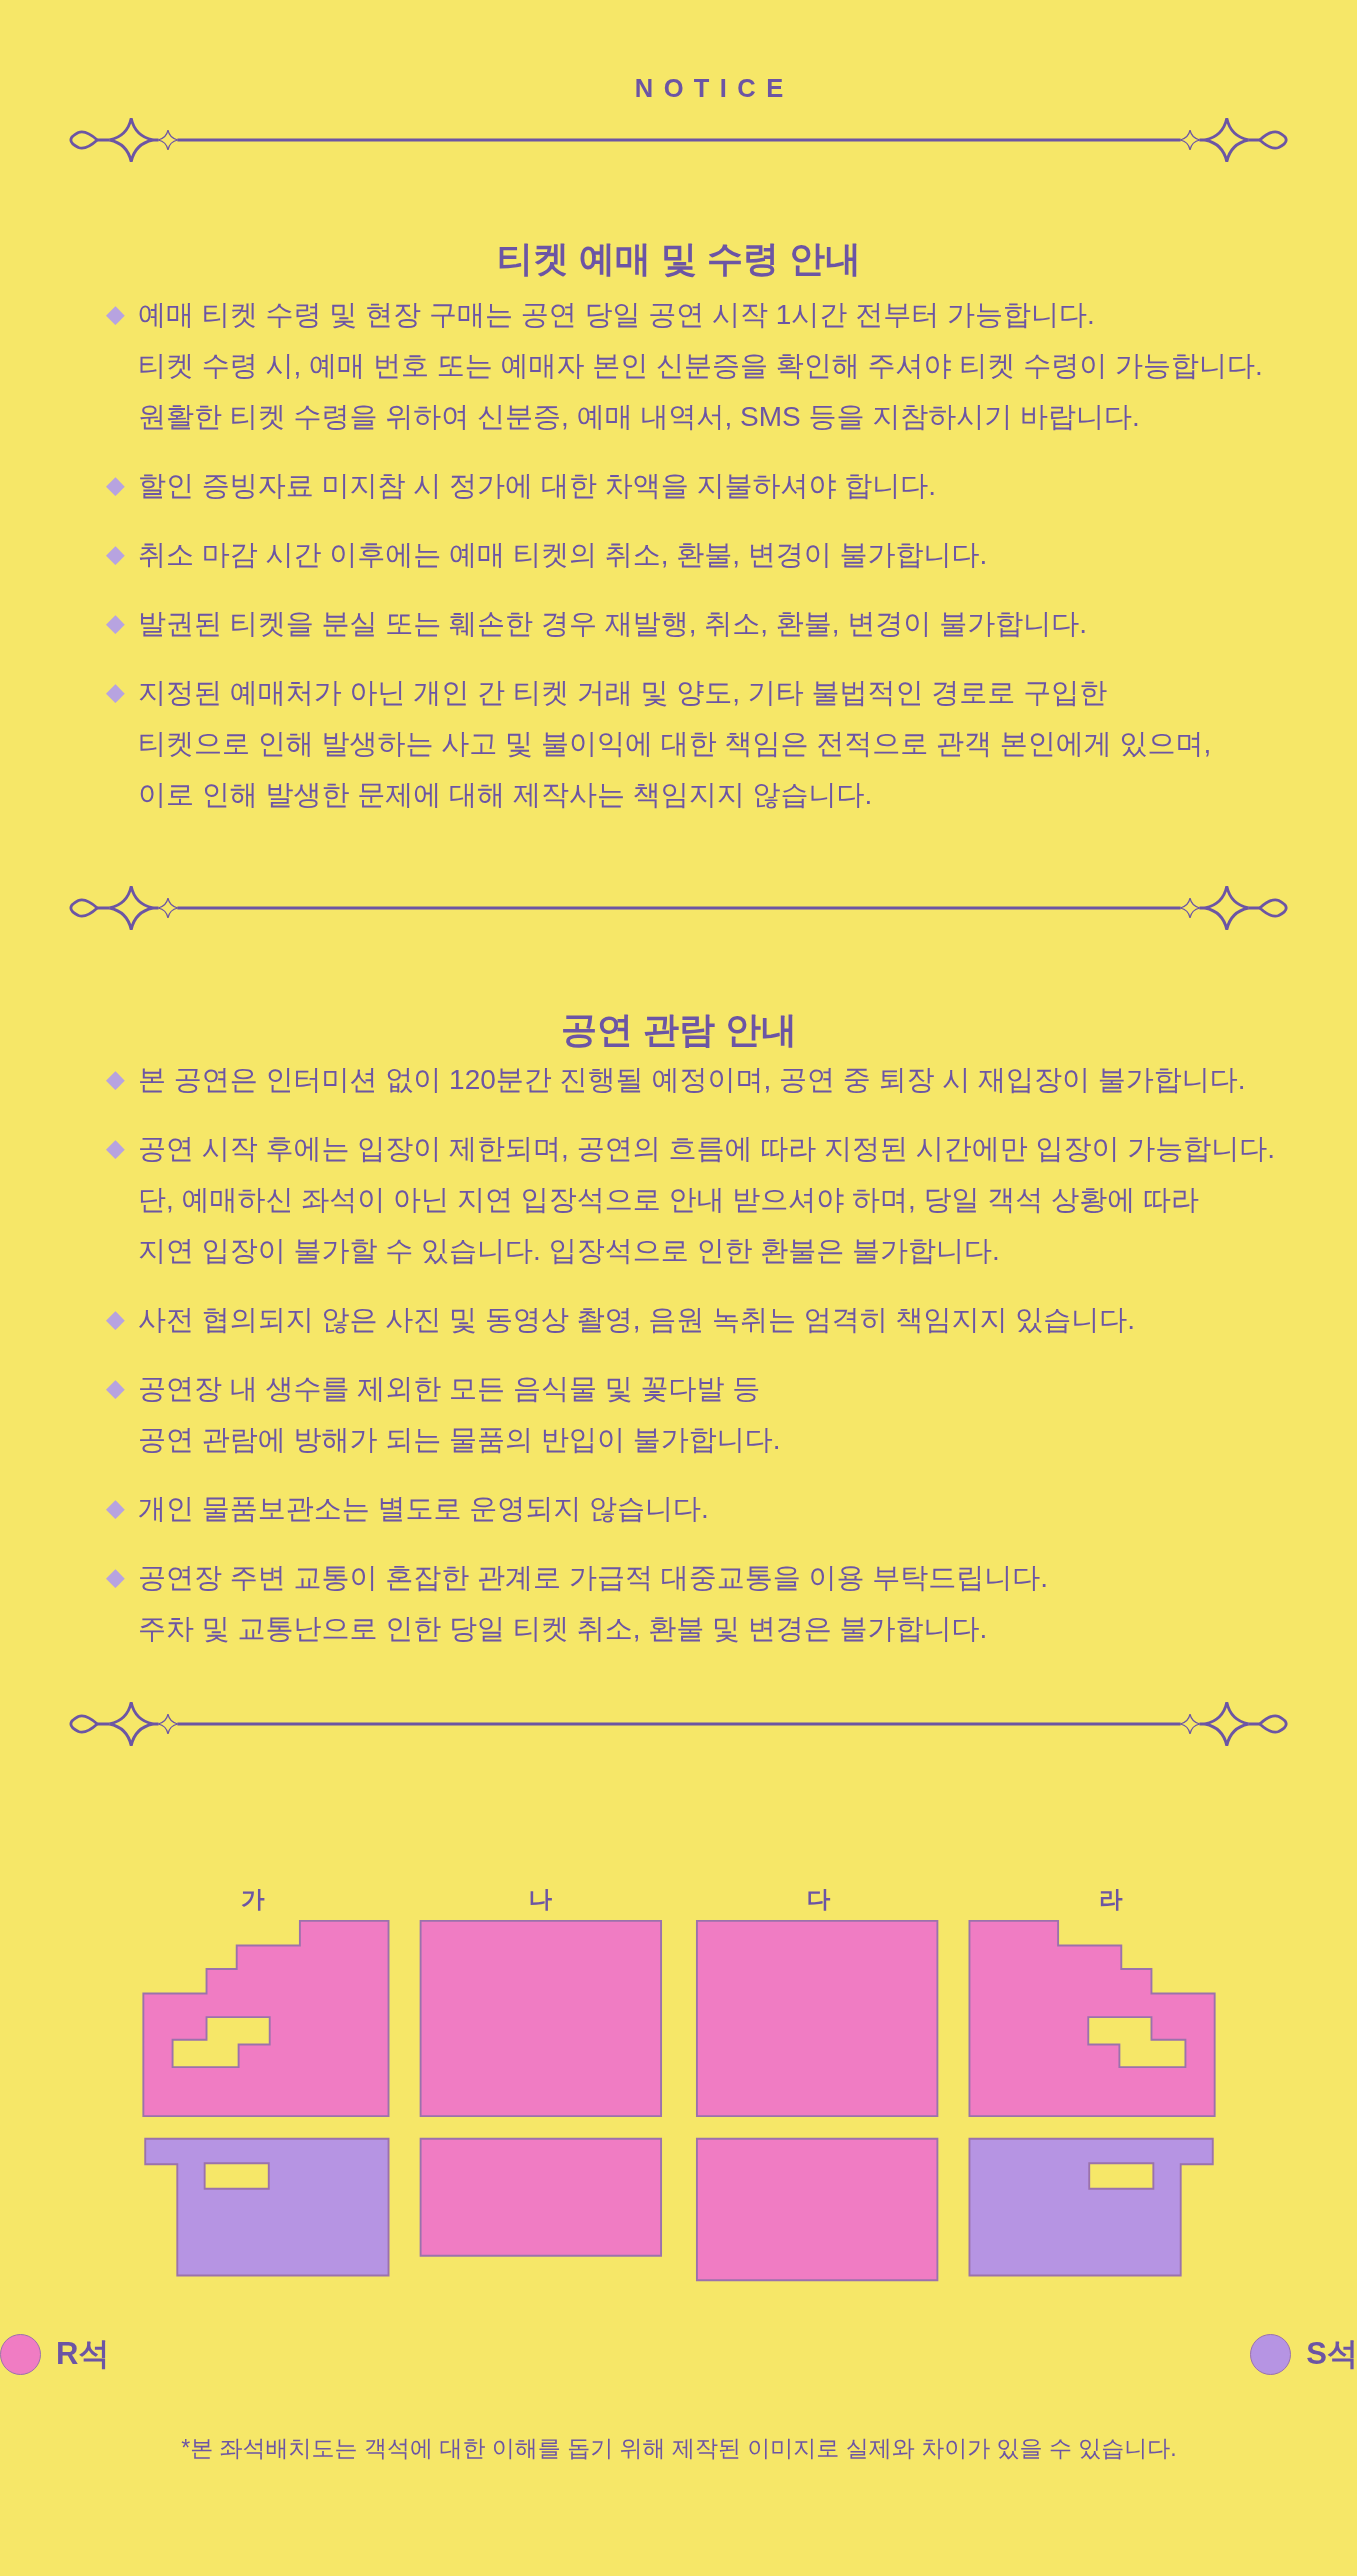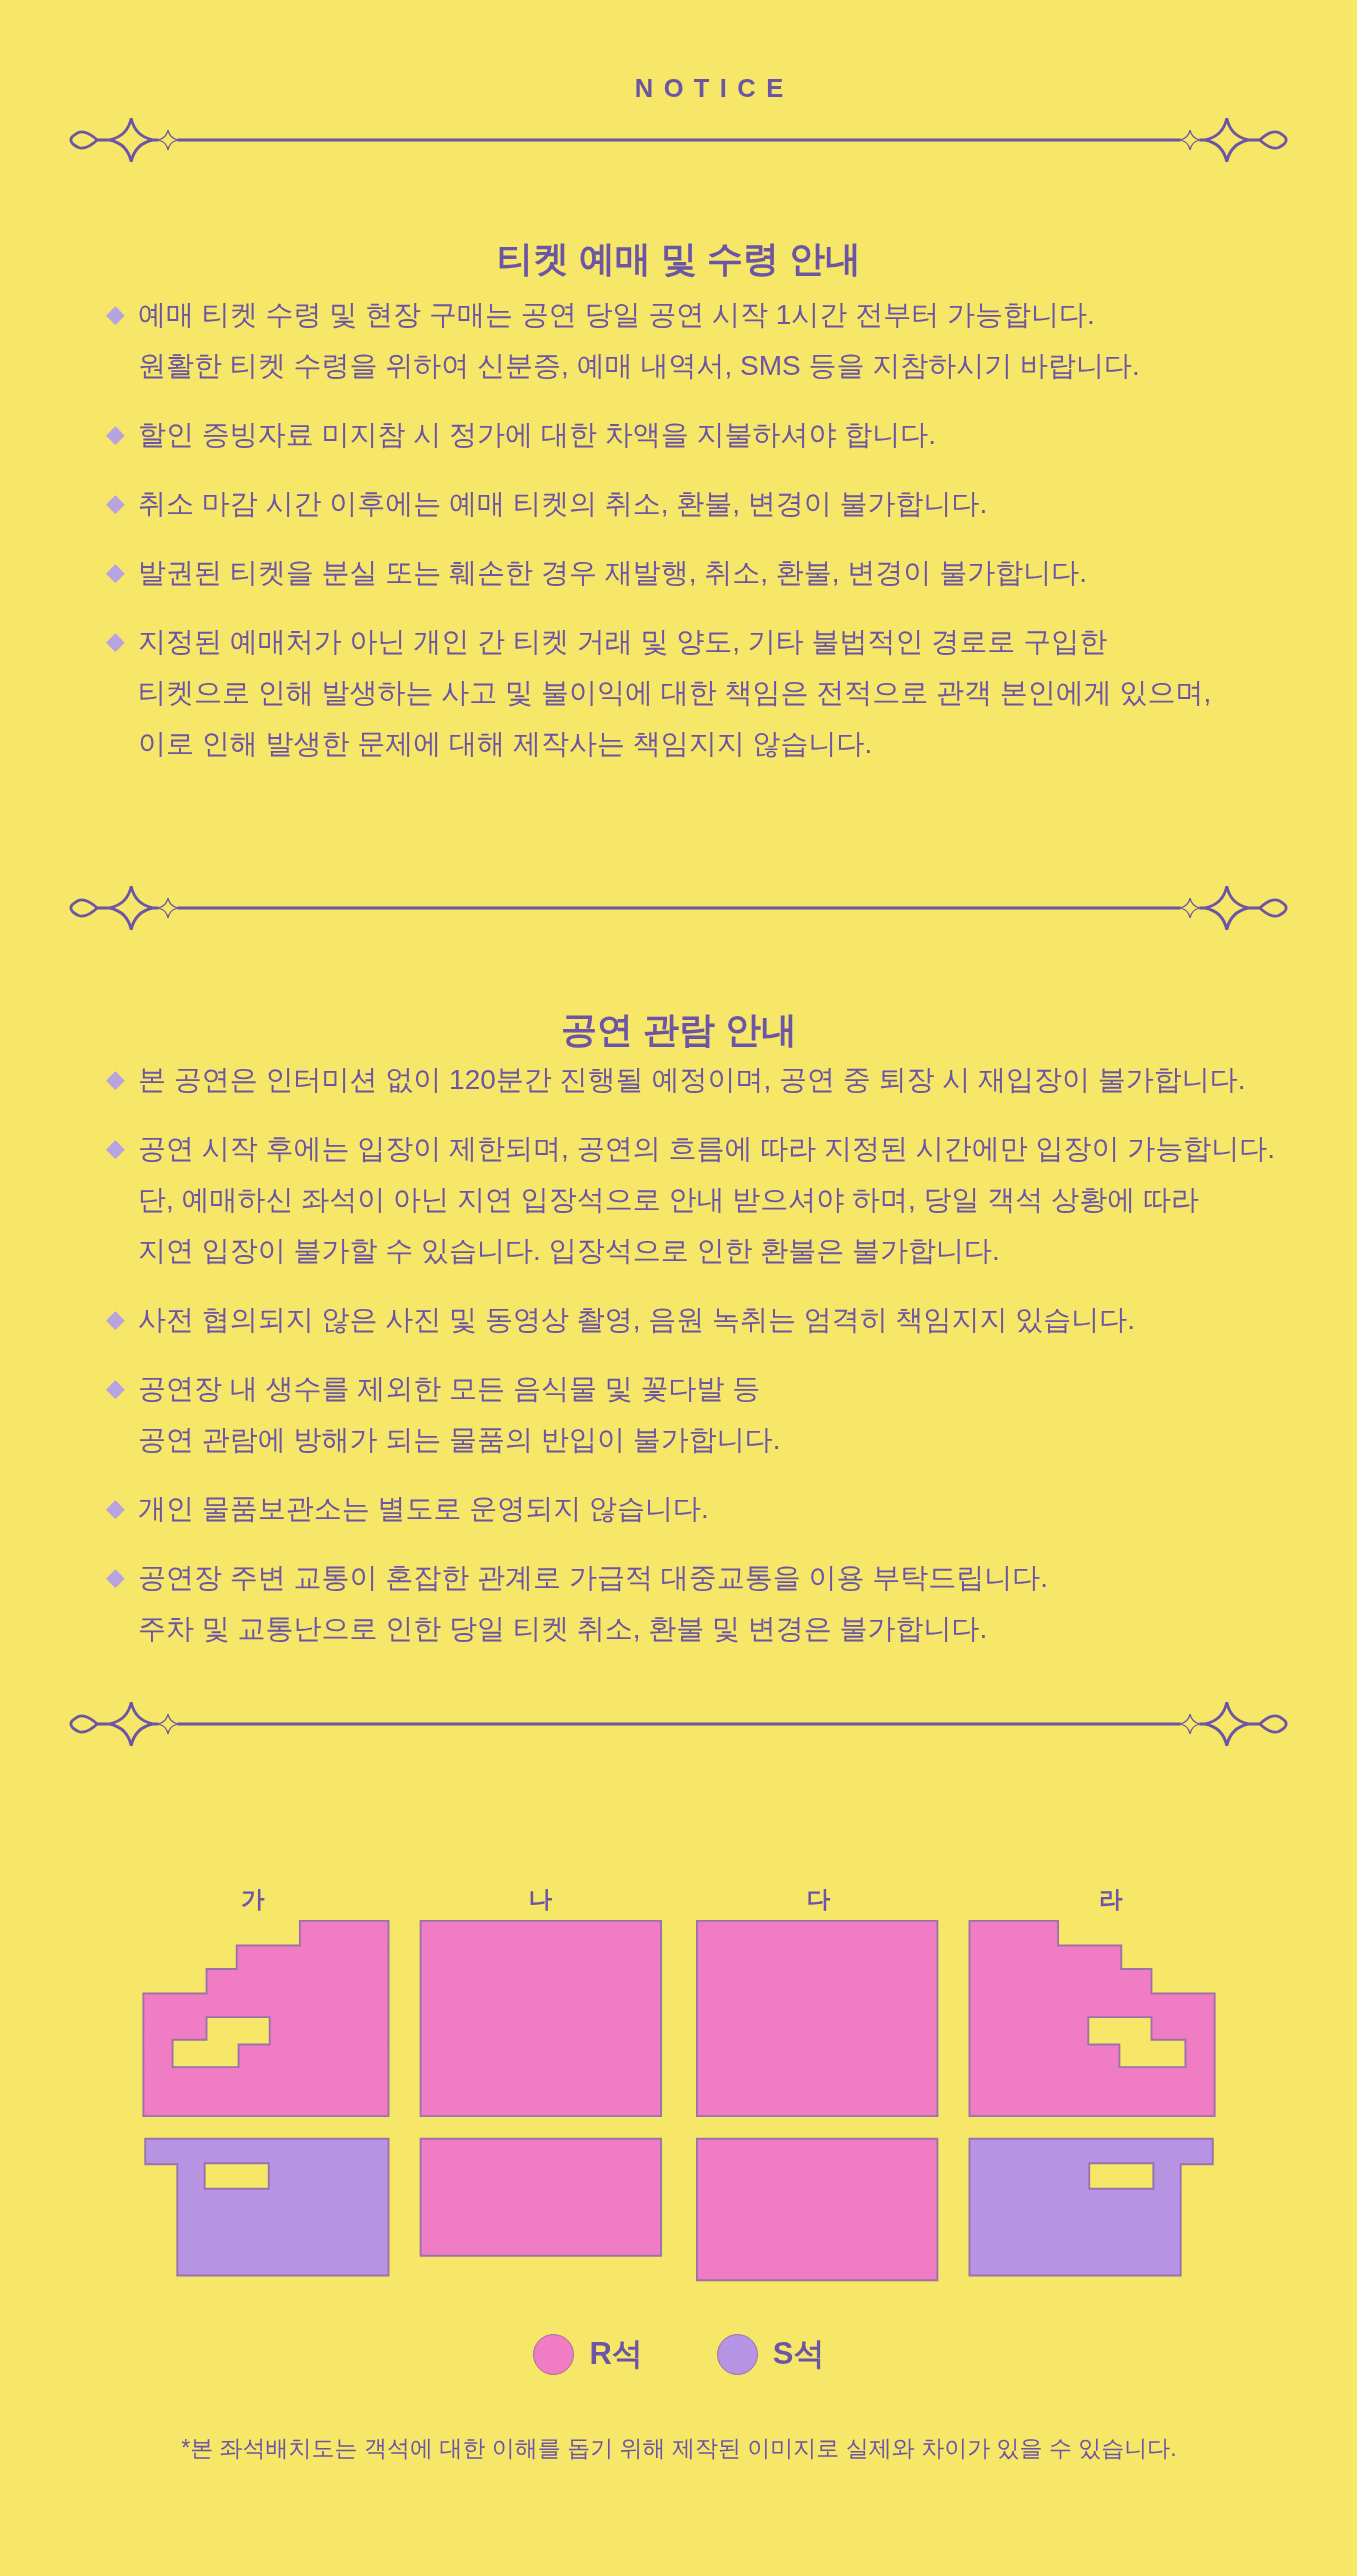--- a/index.html
+++ b/index.html
@@ -25,21 +25,21 @@
   .diamond{
     position:absolute;left:0;top:11.3px;font-size:24.5px;line-height:28px;
     color:var(--ink_light,#B7A3E0);
   }
   .seatmap{position:absolute;top:1867px;left:0;width:1358px;height:453px;}
   .blk{stroke:var(--outline,#9B72AC);stroke-width:2;fill-rule:evenodd;}
   .slabel{fill:var(--ink,#6C55A4);font-size:25px;font-weight:bold;
     font-family:"Liberation Sans","DejaVu Sans",sans-serif;}
   .legend{
     position:absolute;top:2333px;left:0;width:100%;
-    display:flex;justify-content:center;align-items:center;gap:74px;
+    display:flex;justify-content:space-between;align-items:center;gap:74px;
   }
   .legend-item{display:flex;align-items:center;gap:15px;}
   .swatch{width:41px;height:41px;border-radius:50%;border:1.9px solid var(--outline,#9B72AC);box-sizing:border-box;}
   .swatch.r{background:var(--r_seat,#F07CC3);}
   .swatch.s{background:var(--s_seat,#B694E3);}
   .legend-label{font-size:31px;font-weight:bold;}
   .footnote{
     position:absolute;top:2433px;left:0;width:100%;text-align:center;
     font-size:23px;white-space:nowrap;
   }
@@ -74,20 +74,21 @@
   <svg class="divider" style="top:107px" viewBox="0 0 1440 70" width="1358" height="66">
       <use href="#div-sym"></use>
     </svg>
 
   <div class="sec-title" style="top:192px">티켓 예매 및 수령 안내</div>
 
   <div class="bullets" style="top:289px">
     <div class="bullet">
       <span class="diamond">◆</span>
       <div class="line">예매 티켓 수령 및 현장 구매는 공연 당일 공연 시작 1시간 전부터 가능합니다.</div>
+      <div class="line">티켓 수령 시, 예매 번호 또는 예매자 본인 신분증을 확인해 주셔야 티켓 수령이 가능합니다.</div>
       <div class="line">원활한 티켓 수령을 위하여 신분증, 예매 내역서, SMS 등을 지참하시기 바랍니다.</div>
     </div>
     <div class="bullet">
       <span class="diamond">◆</span>
       <div class="line">할인 증빙자료 미지참 시 정가에 대한 차액을 지불하셔야 합니다.</div>
     </div>
     <div class="bullet">
       <span class="diamond">◆</span>
       <div class="line">취소 마감 시간 이후에는 예매 티켓의 취소, 환불, 변경이 불가합니다.</div>
     </div>

